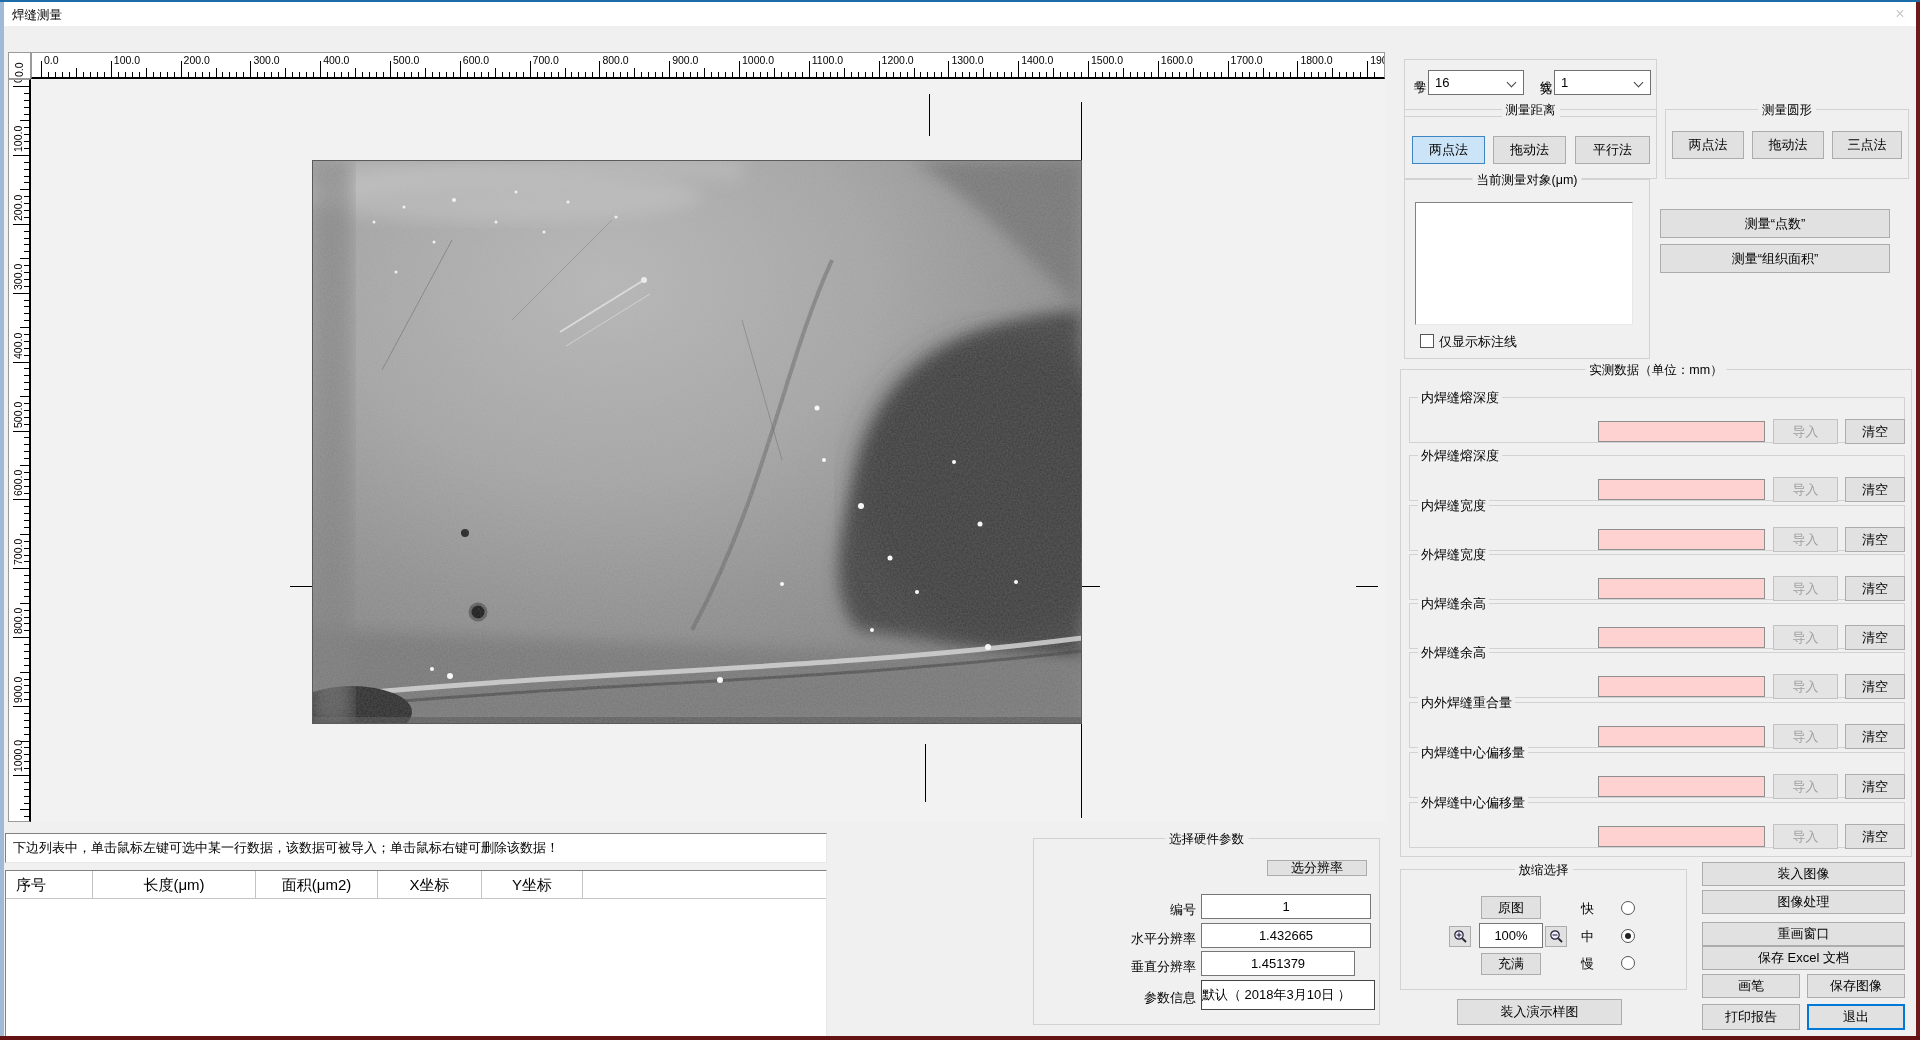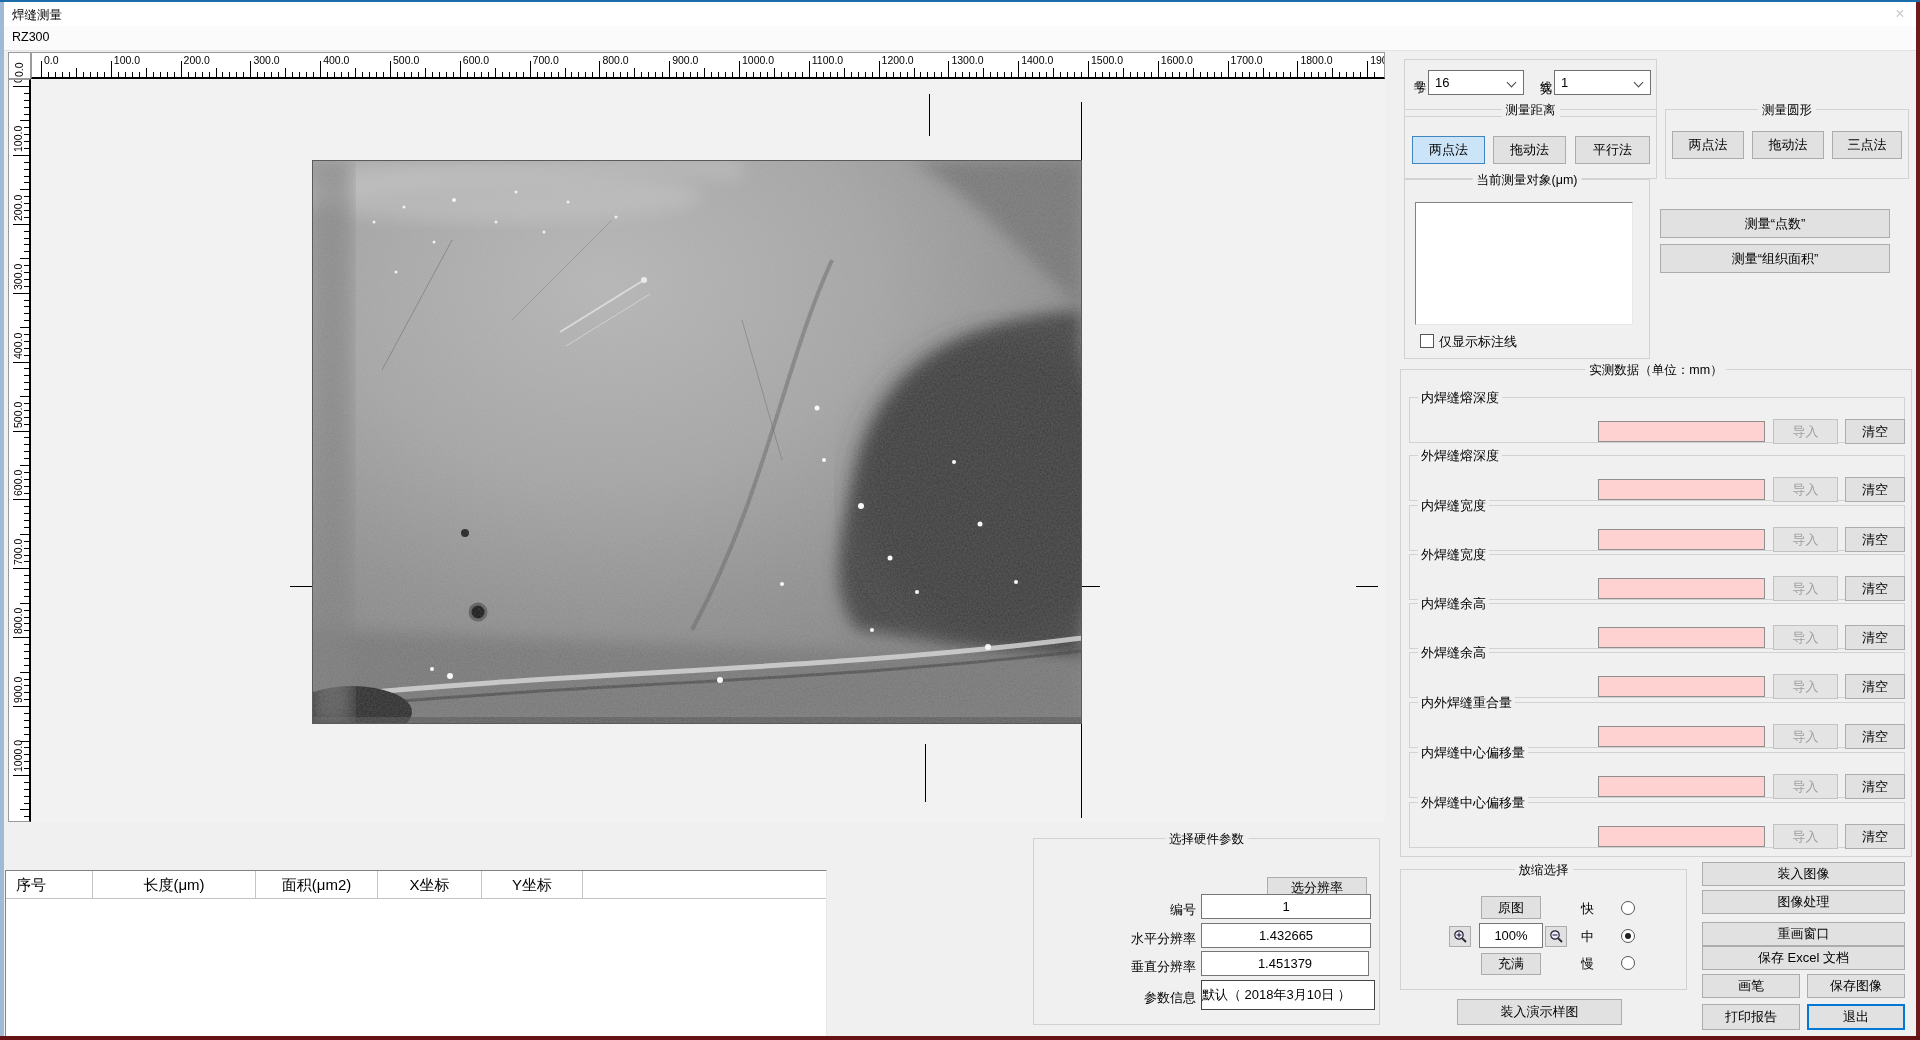--- a/index.html
+++ b/index.html
@@ -67,23 +67,20 @@
   .zbtn{position:absolute;background:#e1e1e1;border:1px solid #acacac;display:flex;align-items:center;justify-content:center}
 </style>
 </head>
 <body>
 
 <div id="app">
 
   <div class="abs" id="titlebar">
     <span class="t">焊缝测量</span>
     <span id="close-x">×</span>
-  </div>
-  <div class="abs" id="menubar">
-    <span class="mi">RZ300</span>
   </div>
 
   <div class="abs" id="corner">
     <span class="vrlab" style="left:4px;top:24px">0.0</span>
   </div>
   <div class="abs" id="hruler">
       <div class="htick" style="left: 9px; height: 16px;"></div>
       <div class="hrlab" style="left: 12px;">0.0</div>
       <div class="htick" style="left: 15.98px; height: 5px;"></div>
       <div class="htick" style="left: 22.96px; height: 5px;"></div>
@@ -623,31 +620,32 @@
     <span class="radio" style="left:220px;top:31px"></span>
     <span class="lab" style="left:180px;top:58px">中</span>
     <span class="radio on" style="left:220px;top:59px"></span>
     <span class="lab" style="left:180px;top:85px">慢</span>
     <span class="radio" style="left:220px;top:86px"></span>
   </div>
   <div class="btn" style="left:1457px;top:997px;width:165px;height:26px">装入演示样图</div>
 
   <div class="group" style="left:1033px;top:836px;width:347px;height:187px">
     <span class="gtitle c">选择硬件参数</span>
-    <div class="btn" style="left:233px;top:38px;width:100px;height:22px">选分辨率</div>
+    <div class="btn" style="left:233px;top:21px;width:100px;height:16px">选分辨率</div>
     <span class="lab" style="left:17px;top:62px;width:145px;text-align:right">编号</span>
     <div class="field c" style="left:167px;top:55px;width:170px;height:25px">1</div>
     <span class="lab" style="left:17px;top:91px;width:145px;text-align:right">水平分辨率</span>
     <div class="field c" style="left:167px;top:84px;width:170px;height:25px">1.432665</div>
     <span class="lab" style="left:17px;top:119px;width:145px;text-align:right">垂直分辨率</span>
-    <div class="field c" style="left:167px;top:112px;width:168px;height:25px">1.451379</div>
+    <div class="field c" style="left:167px;top:112px;width:154px;height:25px">1.451379</div>
     <span class="lab" style="left:17px;top:150px;width:145px;text-align:right">参数信息</span>
     <div class="field" style="left:167px;top:141px;width:174px;height:30px;border-color:#444">默认（ 2018年3月10日 ）</div>
   </div>
 
+  <div class="abs sunken" id="instruction">下边列表中，单击鼠标左键可选中某一行数据，该数据可被导入；单击鼠标右键可删除该数据！</div>
   <div class="abs sunken" id="dtable">
     <div id="thead">
         <div class="th" style="width: 87px;">序号</div>
         <div class="th" style="width: 163px;">长度(μm)</div>
         <div class="th" style="width: 122px;">面积(μm2)</div>
         <div class="th" style="width: 104px;">X坐标</div>
         <div class="th" style="width: 101px;">Y坐标</div>
         <div class="th" style="flex: 1 1 0%;"></div>
       </div>
   </div>

